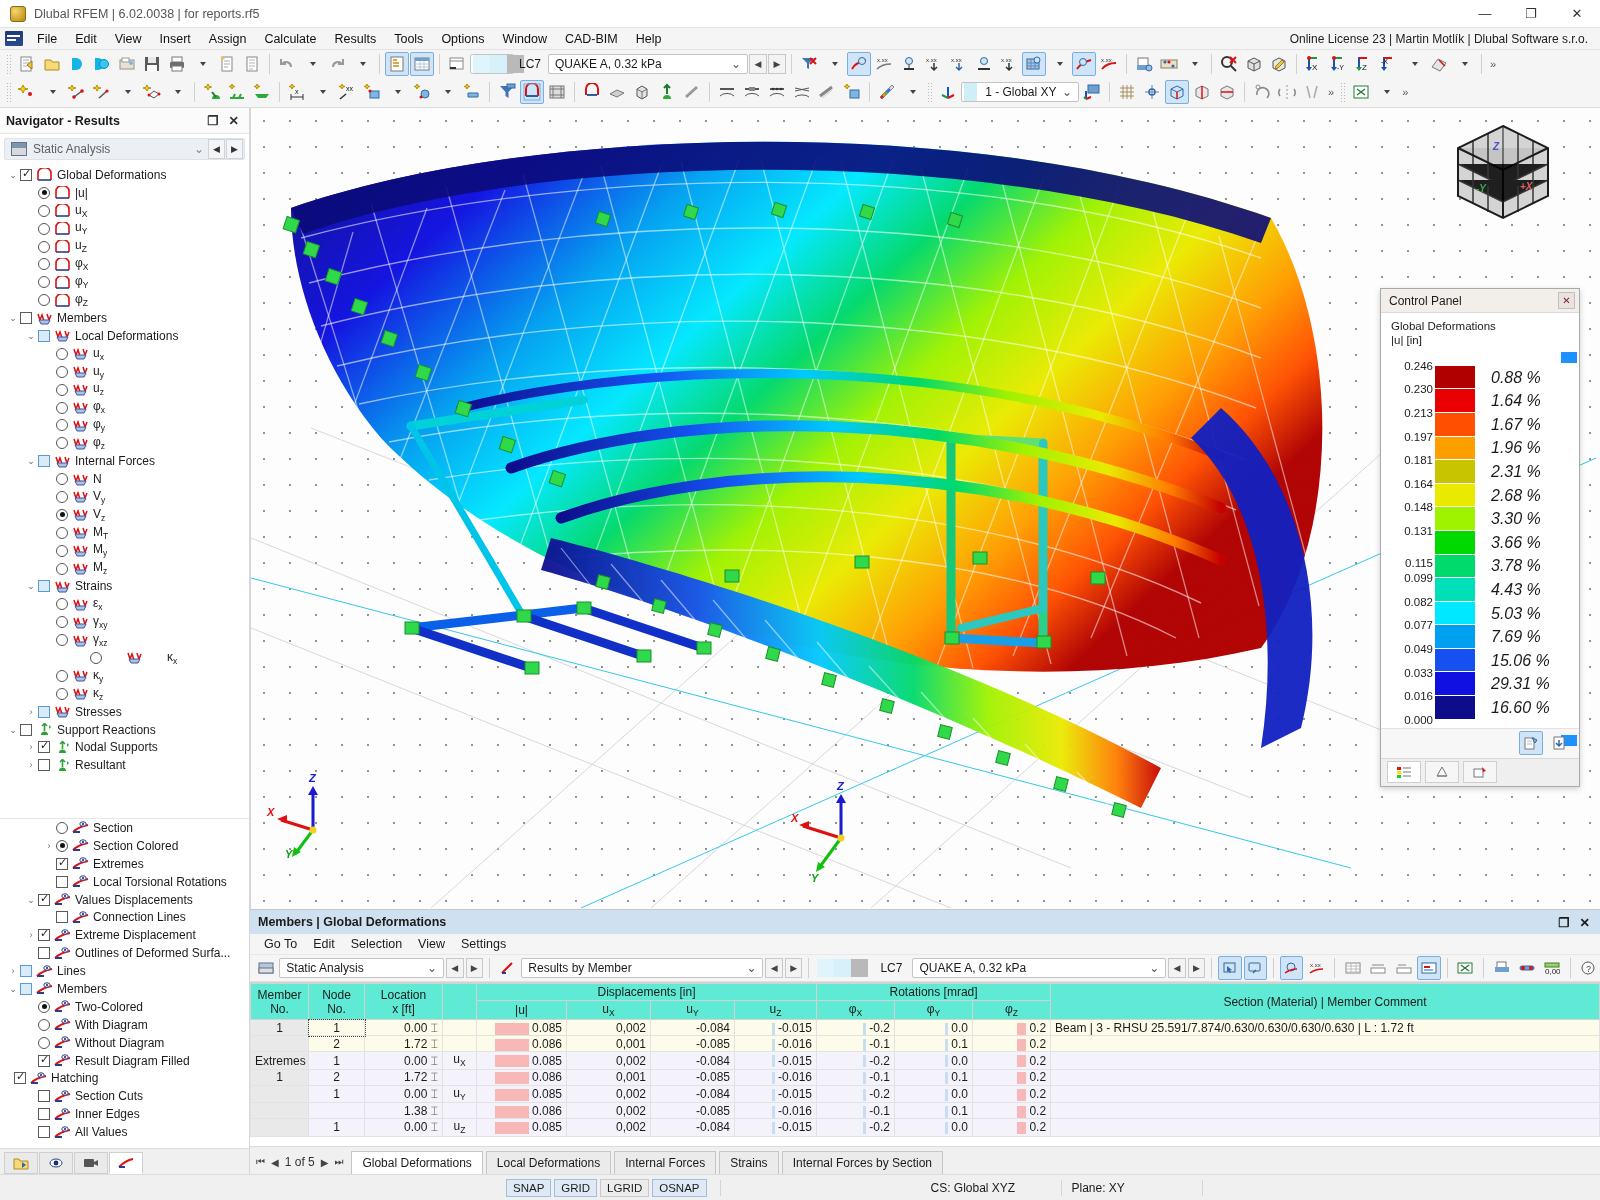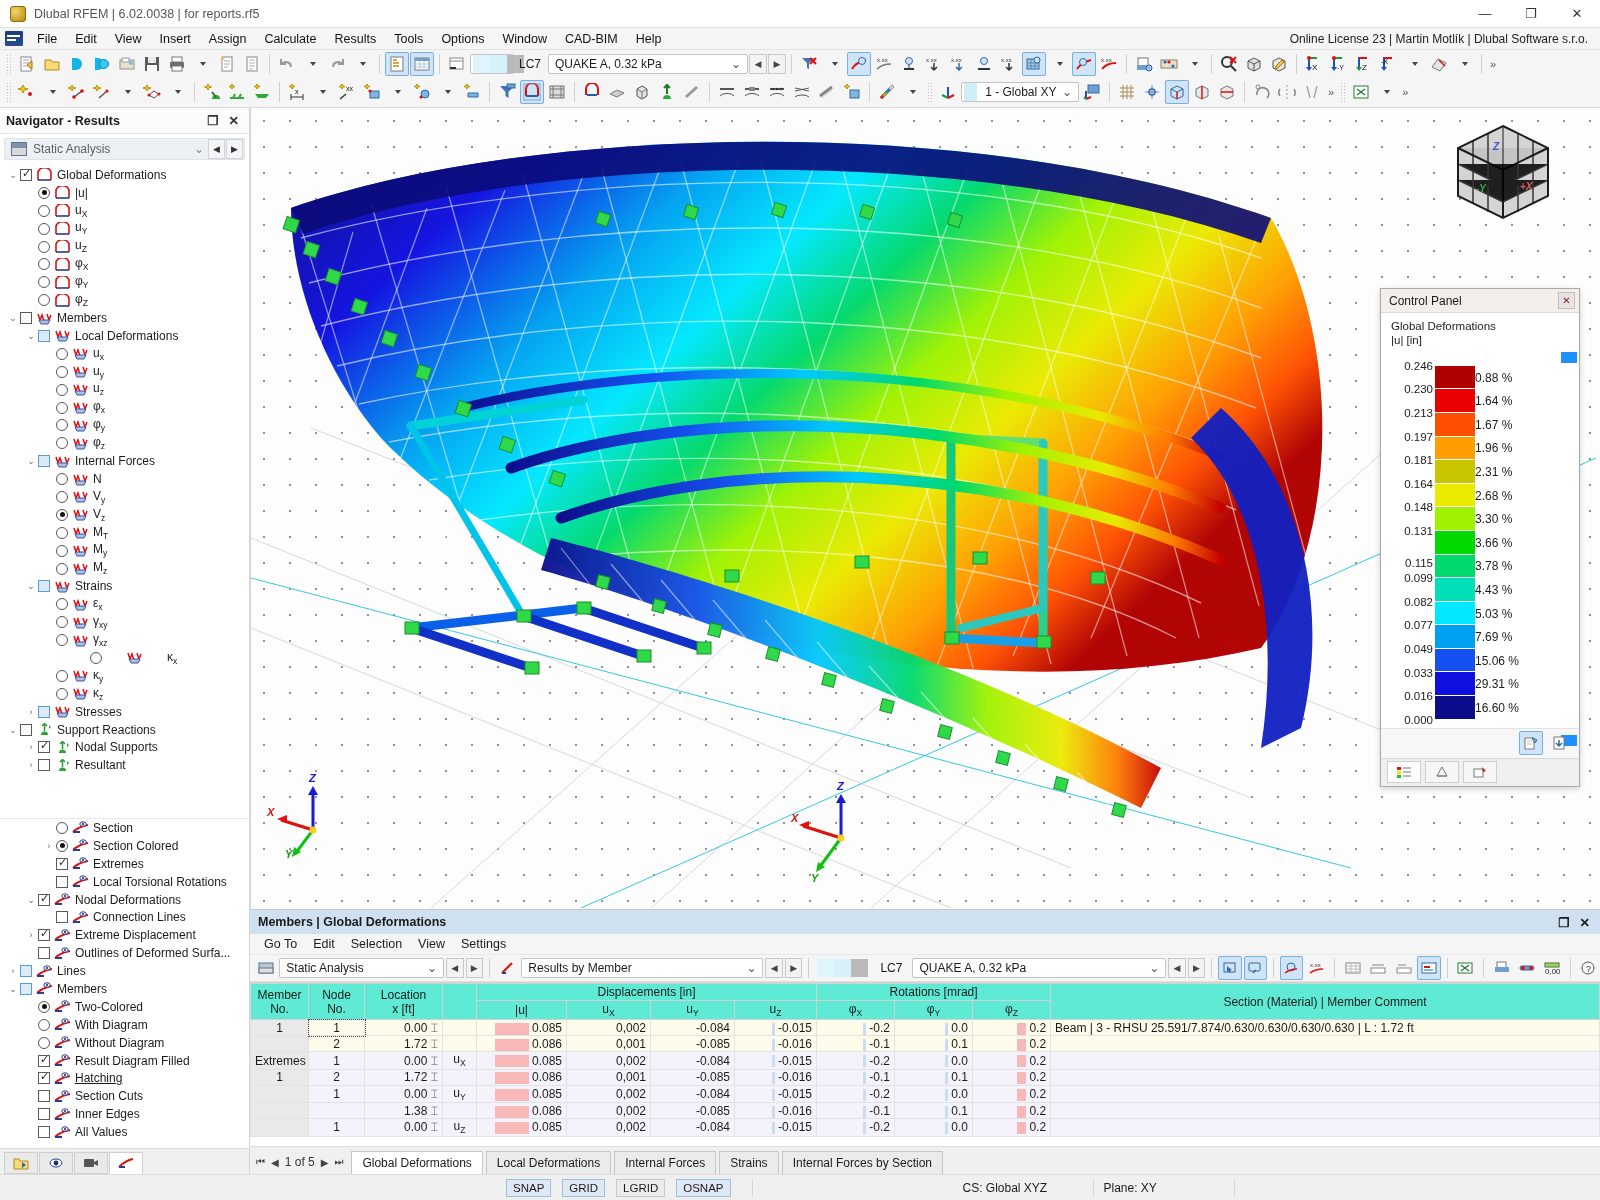--- a/index.html
+++ b/index.html
@@ -116,21 +116,21 @@
   .cp-close { margin-left:auto; width:17px;height:17px; background:#e8e2e2; border:1px solid #c8bcbc;
               display:flex;align-items:center;justify-content:center;font-size:10px;color:#7a2020;}
   .cp-sub { padding:6px 10px 4px; background:#fff; line-height:1.25; }
   .cp-body { background:#fff; padding:4px 0 8px; position:relative; flex:1 1 auto;}
   .legend { display:flex; padding:0 8px; position:relative; }
   .lg-vals { width:46px; position:relative; }
   .lg-vals div { position:absolute; right:2px; font-size:11.5px; transform:translateY(-50%);}
   .lg-bars { width:40px; }
   .lg-bars i { display:block; height:23.6px; border-bottom:1px solid #fff; }
   .lg-pcts { flex:1; position:relative; }
-  .lg-pcts div { position:absolute; left:0; font-size:12px; transform:translateY(-50%);}
+  .lg-pcts div { position:absolute; left:16px; font-size:16px; transform:translateY(-50%);font-style:italic;}
   .lg-slider { position:absolute; right:2px; width:16px; }
   .lg-slider i { position:absolute; width:16px; height:11px; background:#1e90ff; }
   .cp-foot { height:30px; background:#f7f7f7; border-top:1px solid #e2e2e2;
              display:flex; align-items:center; justify-content:flex-end; padding-right:8px; gap:4px;}
   .cp-tabs { height:28px; background:#efefef; border-top:1px solid #d9d9d9;
              display:flex; align-items:center; padding:0 6px; gap:4px;}
   .cp-tab { width:34px;height:22px;border:1px solid #cfcfcf;background:#f6f6f6;
             display:flex;align-items:center;justify-content:center;}
   .cp-tab.act { background:#fff; }
 
@@ -165,21 +165,21 @@
   .pager { display:flex; align-items:center; gap:6px; font-size:12px; padding-bottom:5px;
            margin-right:8px; color:#333;}
   .pager i { font-style:normal; color:#444; font-size:10px;}
   .ttab { height:23px; padding:0 10px; border:1px solid #c6c6c6; background:#ebebeb;
           display:flex; align-items:center; font-size:12px; margin-right:3px; border-bottom:none;}
   .ttab.act { background:#fff; font-weight:normal;}
 
   
   .status { flex:0 0 26px; background:#f0f0f0; border-top:1px solid #dcdcdc;
             display:flex; align-items:center; font-size:12px; padding-left:6px;}
-  .sbtn { padding:2px 6px; border:1px solid #c9c9c9; background:#ececec; margin-right:11px;
+  .sbtn { padding:2px 6px; border:1px solid #c9c9c9; background:#ececec; margin-right:3px;
           font-size:11.5px;}
   .sbtn.on { background:#dfe9f5; border-color:#9dbfe0;}
   .ssep { width:1px; height:16px; background:#d5d5d5; margin:0 10px;}
   .sfield { min-width:120px; }
 
   svg { display:block; }
 </style>
 </head>
 <body>
 
@@ -1267,21 +1267,21 @@
             <span class="exp">⌄</span>
             <span class="cbx chk"></span>
             <span class="tico">
               <svg width="17" height="13" viewBox="0 0 17 13">
                 <path d="M1 11c4-4 9-6 15-7" stroke="#d11" fill="none" stroke-width="1.8"></path>
                 <path d="M1 11h7" stroke="#2a3c8a" stroke-width="2"></path>
                 <ellipse cx="11" cy="3" rx="3.2" ry="2.2" fill="#fff" stroke="#2a3c8a"></ellipse>
                 <circle cx="11" cy="3" r="1.1" fill="#1a2e7a"></circle>
               </svg>
             </span>
-            <span class="tlbl">Nodal Deformations</span>
+            <span class="tlbl">Values Displacements</span>
           </div>
           <div class="trow2" style="padding-left: 42px;">
             <span class="exp"></span>
             <span class="cbx"></span>
             <span class="tico">
               <svg width="17" height="13" viewBox="0 0 17 13">
                 <path d="M1 11c4-4 9-6 15-7" stroke="#d11" fill="none" stroke-width="1.8"></path>
                 <path d="M1 11h7" stroke="#2a3c8a" stroke-width="2"></path>
                 <ellipse cx="11" cy="3" rx="3.2" ry="2.2" fill="#fff" stroke="#2a3c8a"></ellipse>
                 <circle cx="11" cy="3" r="1.1" fill="#1a2e7a"></circle>
@@ -1386,21 +1386,21 @@
             <span class="tico">
               <svg width="17" height="13" viewBox="0 0 17 13">
                 <path d="M1 11c4-4 9-6 15-7" stroke="#d11" fill="none" stroke-width="1.8"></path>
                 <path d="M1 11h7" stroke="#2a3c8a" stroke-width="2"></path>
                 <ellipse cx="11" cy="3" rx="3.2" ry="2.2" fill="#fff" stroke="#2a3c8a"></ellipse>
                 <circle cx="11" cy="3" r="1.1" fill="#1a2e7a"></circle>
               </svg>
             </span>
             <span class="tlbl">Result Diagram Filled</span>
           </div>
-          <div class="trow2" style="padding-left: 24px; text-decoration: underline;">
+          <div class="trow2" style="">
             <span class="exp"></span>
             <span class="cbx chk"></span>
             <span class="tico">
               <svg width="17" height="13" viewBox="0 0 17 13">
                 <path d="M1 11c4-4 9-6 15-7" stroke="#d11" fill="none" stroke-width="1.8"></path>
                 <path d="M1 11h7" stroke="#2a3c8a" stroke-width="2"></path>
                 <ellipse cx="11" cy="3" rx="3.2" ry="2.2" fill="#fff" stroke="#2a3c8a"></ellipse>
                 <circle cx="11" cy="3" r="1.1" fill="#1a2e7a"></circle>
               </svg>
             </span>

